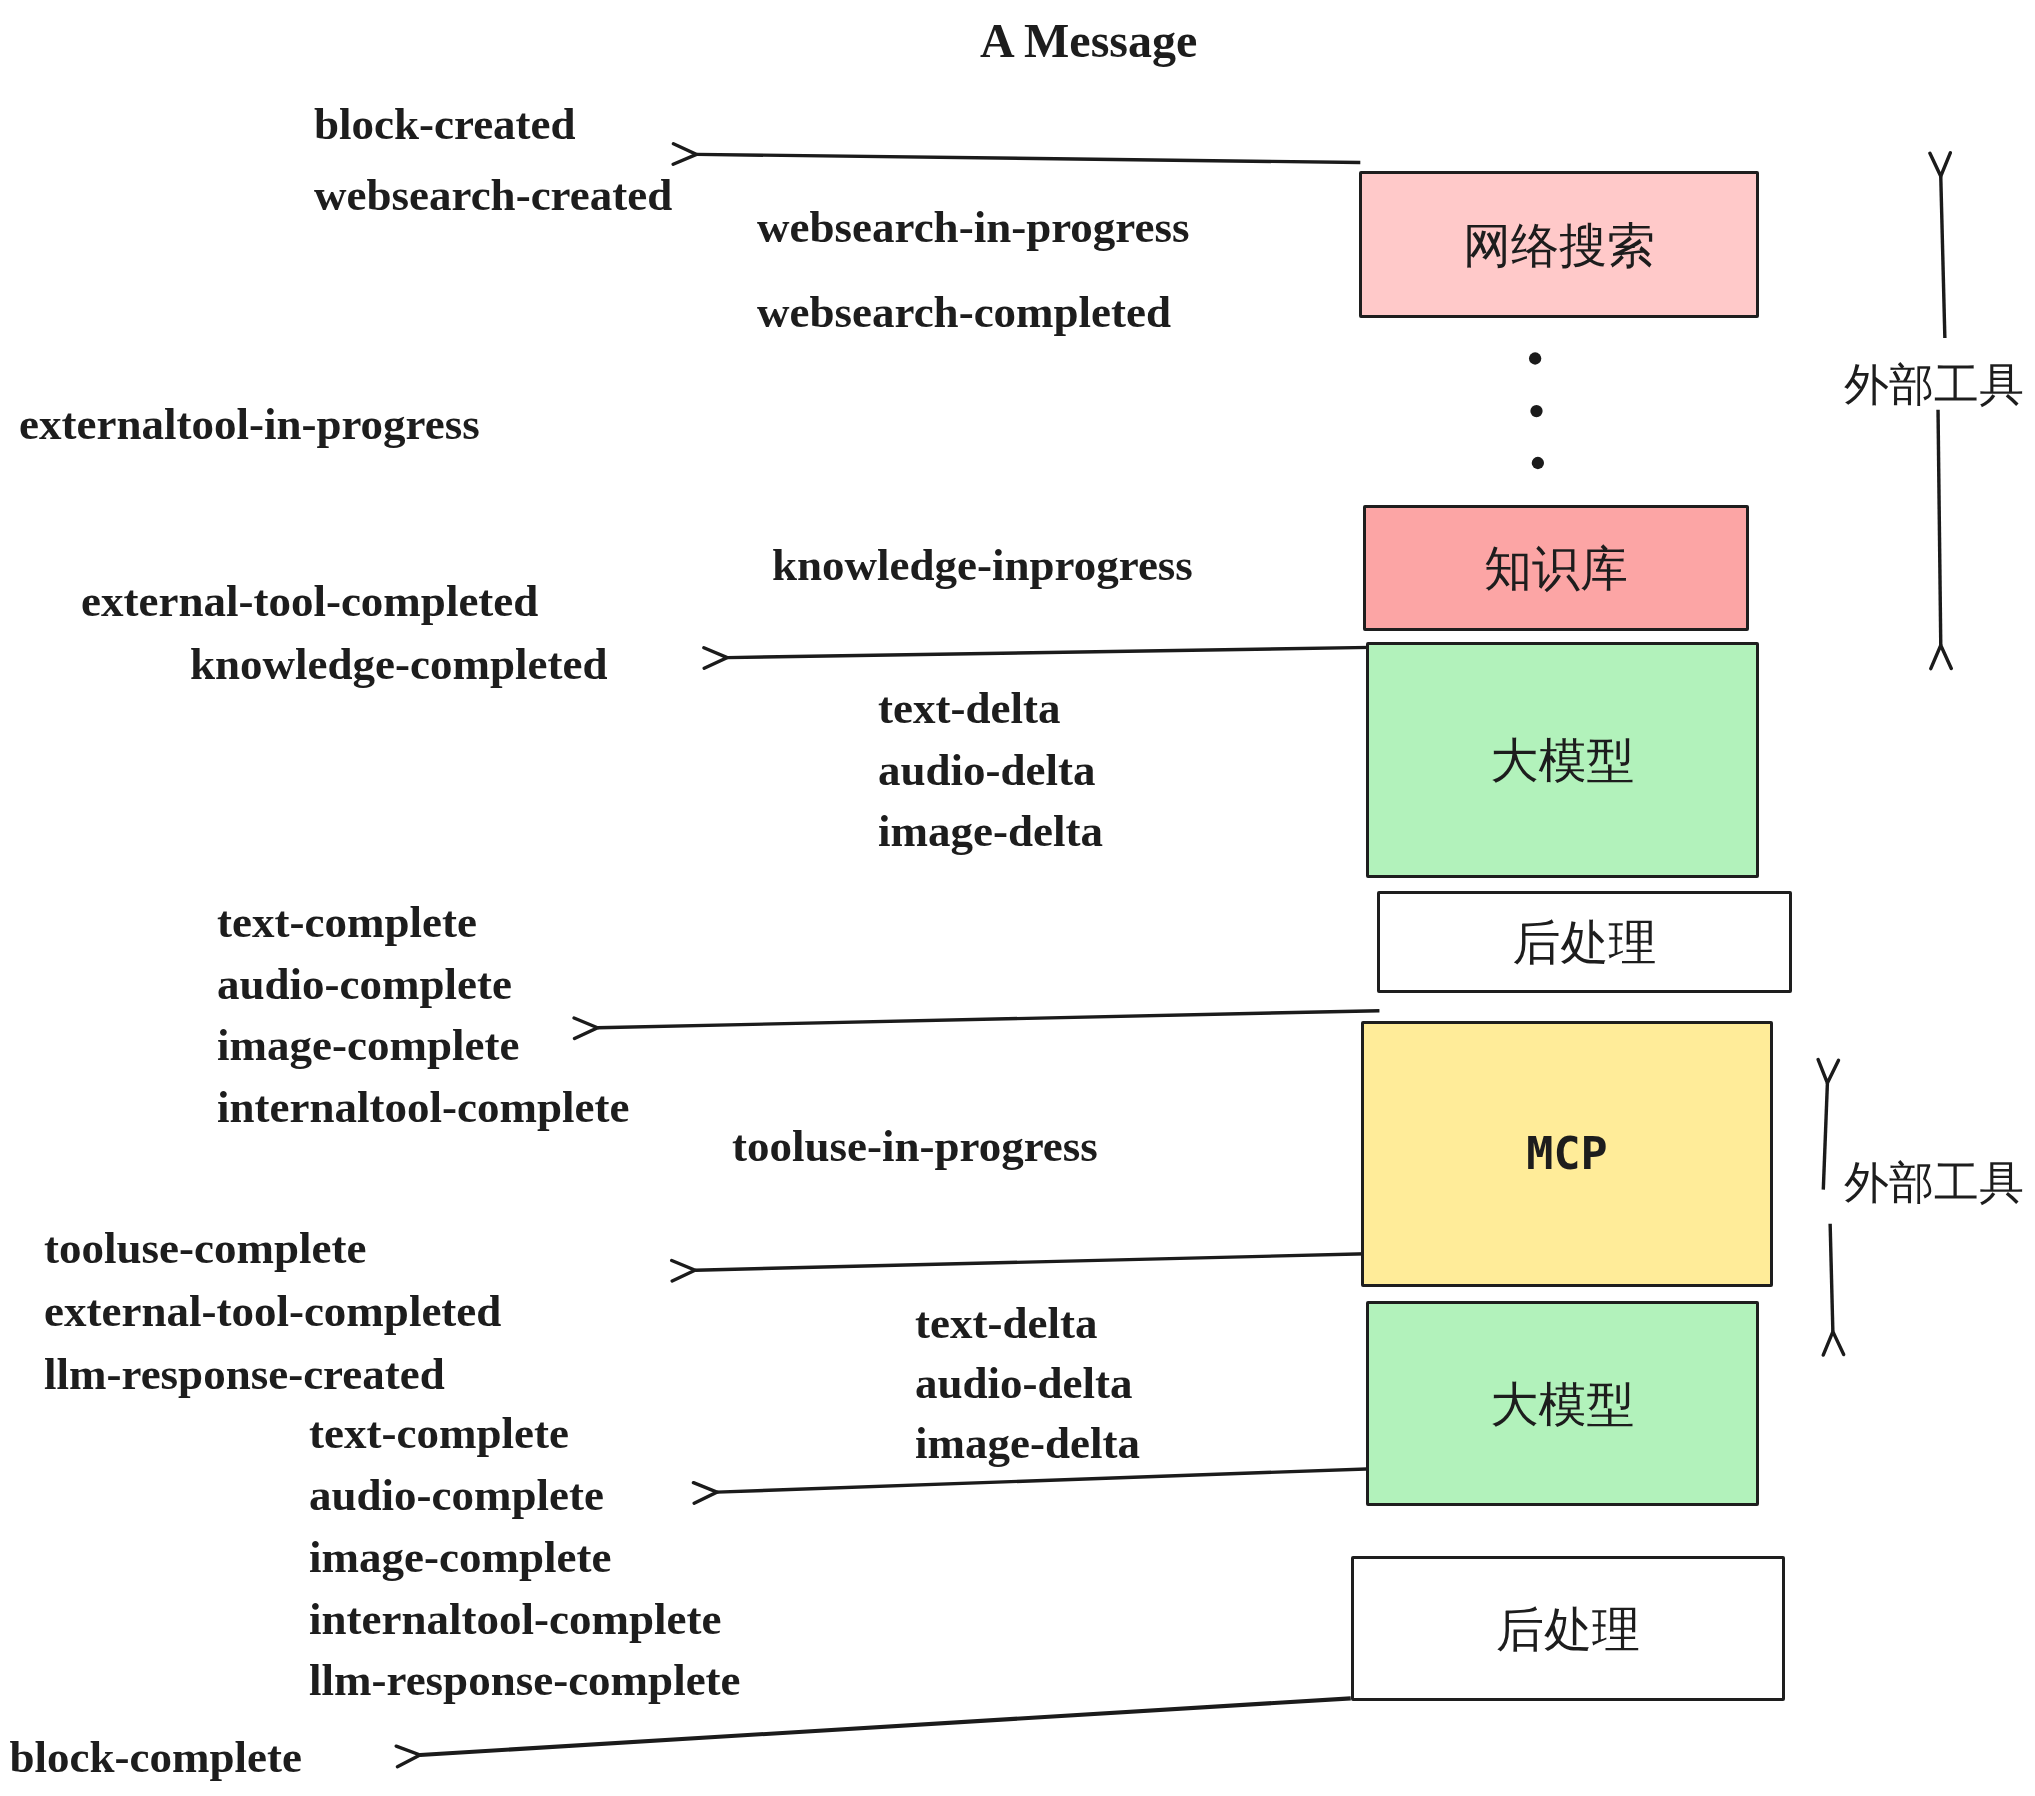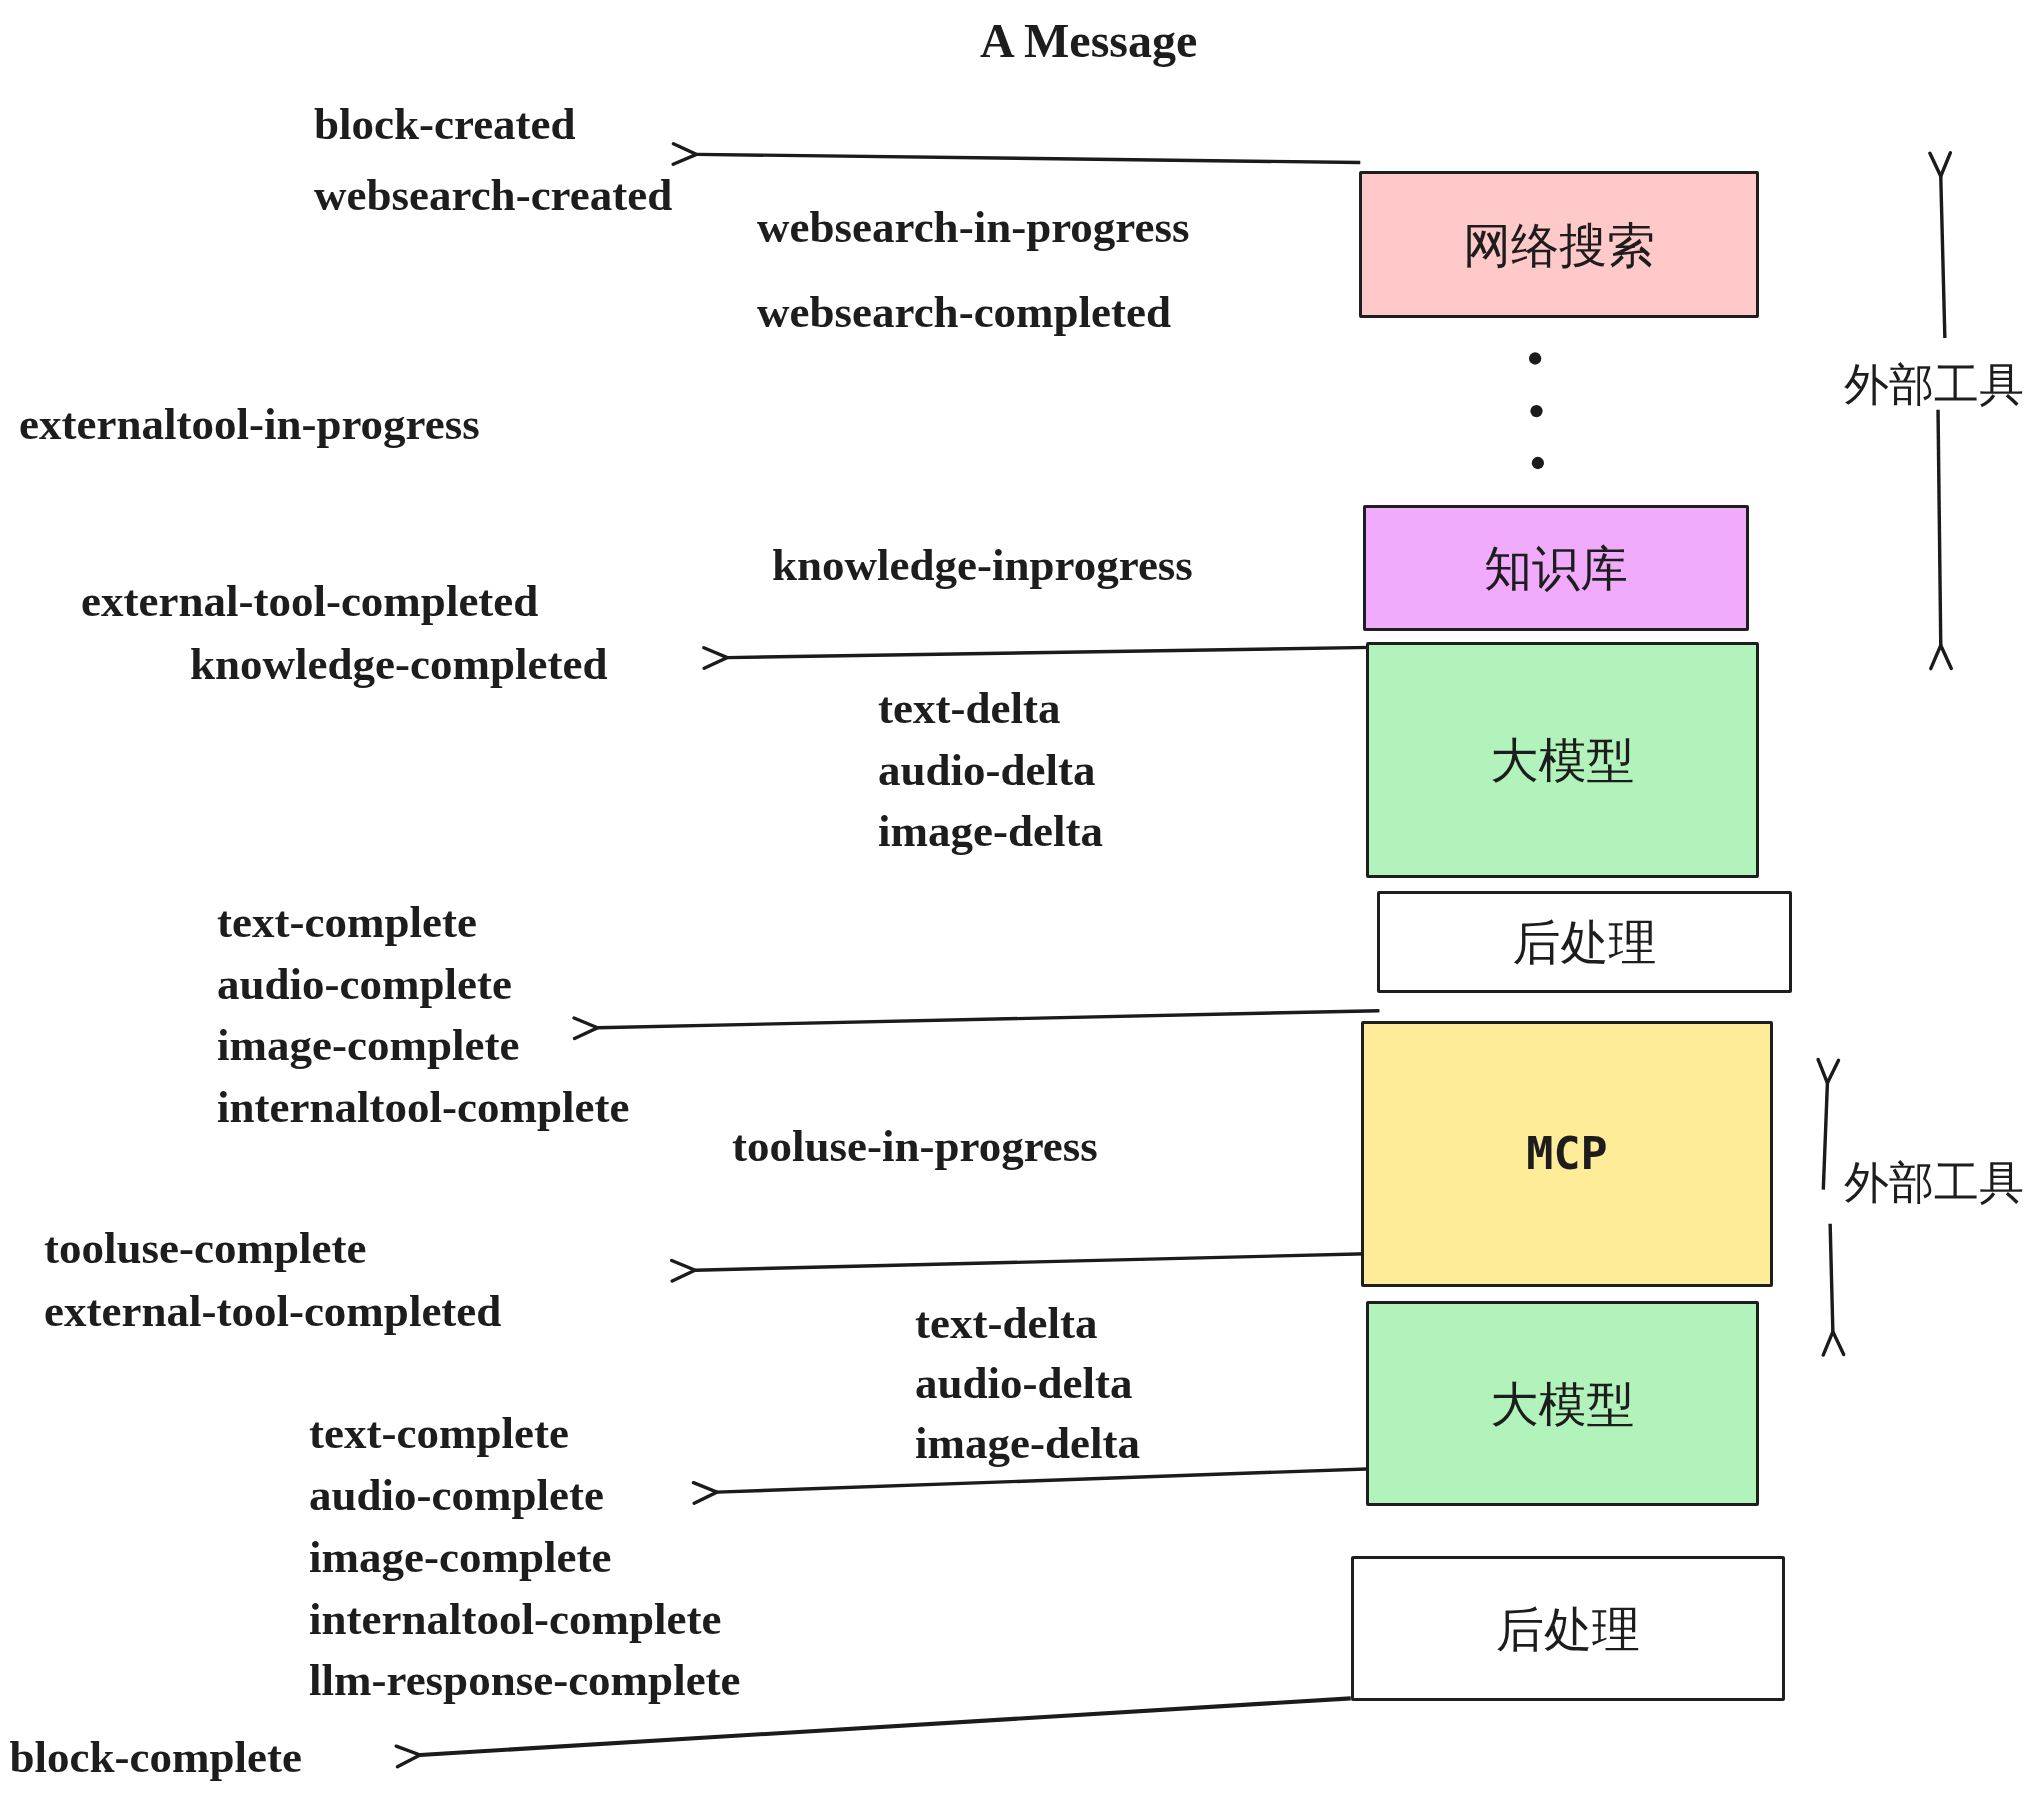--- a/index.html
+++ b/index.html
@@ -110,38 +110,39 @@
   <div class="lbl" style="left:878px; top:809px;">image-delta</div>
 
   <div class="lbl" style="left:217px;  top:900px;">text-complete</div>
   <div class="lbl" style="left:217px;  top:962px;">audio-complete</div>
   <div class="lbl" style="left:217px;  top:1023px;">image-complete</div>
   <div class="lbl" style="left:217px;  top:1085px;">internaltool-complete</div>
   <div class="lbl" style="left:732px; top:1124px;">tooluse-in-progress</div>
 
   <div class="lbl" style="left:44px;   top:1226px;">tooluse-complete</div>
   <div class="lbl" style="left:44px;   top:1289px;">external-tool-completed</div>
+  <div class="lbl" style="left:44px;   top:1352px;">llm-response-created</div>
 
   <div class="lbl" style="left:915px; top:1301px;">text-delta</div>
   <div class="lbl" style="left:915px; top:1361px;">audio-delta</div>
   <div class="lbl" style="left:915px; top:1421px;">image-delta</div>
 
   <div class="lbl" style="left:309px;  top:1411px;">text-complete</div>
   <div class="lbl" style="left:309px;  top:1473px;">audio-complete</div>
   <div class="lbl" style="left:309px;  top:1535px;">image-complete</div>
   <div class="lbl" style="left:309px;  top:1597px;">internaltool-complete</div>
   <div class="lbl" style="left:309px;  top:1658px;">llm-response-complete</div>
 
   <div class="lbl" style="left:9.6px;   top:1735px;">block-complete</div>
 
   <div class="box" style="left: 1359px; top: 171px; width: 400px; height: 147px; background: rgb(255, 201, 201);">
     <span class="box-label">网络搜索</span>
   </div>
 
-  <div class="box" style="left: 1363px; top: 505px; width: 386px; height: 126px; background: #f0abfc;">
+  <div class="box" style="left: 1363px; top: 505px; width: 386px; height: 126px; background: #fca5a5;">
     <span class="box-label">知识库</span>
   </div>
 
   <div class="box" style="left: 1366px; top: 642px; width: 393px; height: 236px; background: rgb(178, 242, 187);">
     <span class="box-label">大模型</span>
   </div>
 
   <div class="box" style="left: 1377px; top: 891px; width: 415px; height: 102px; background: rgb(255, 255, 255);">
     <span class="box-label">后处理</span>
   </div>

